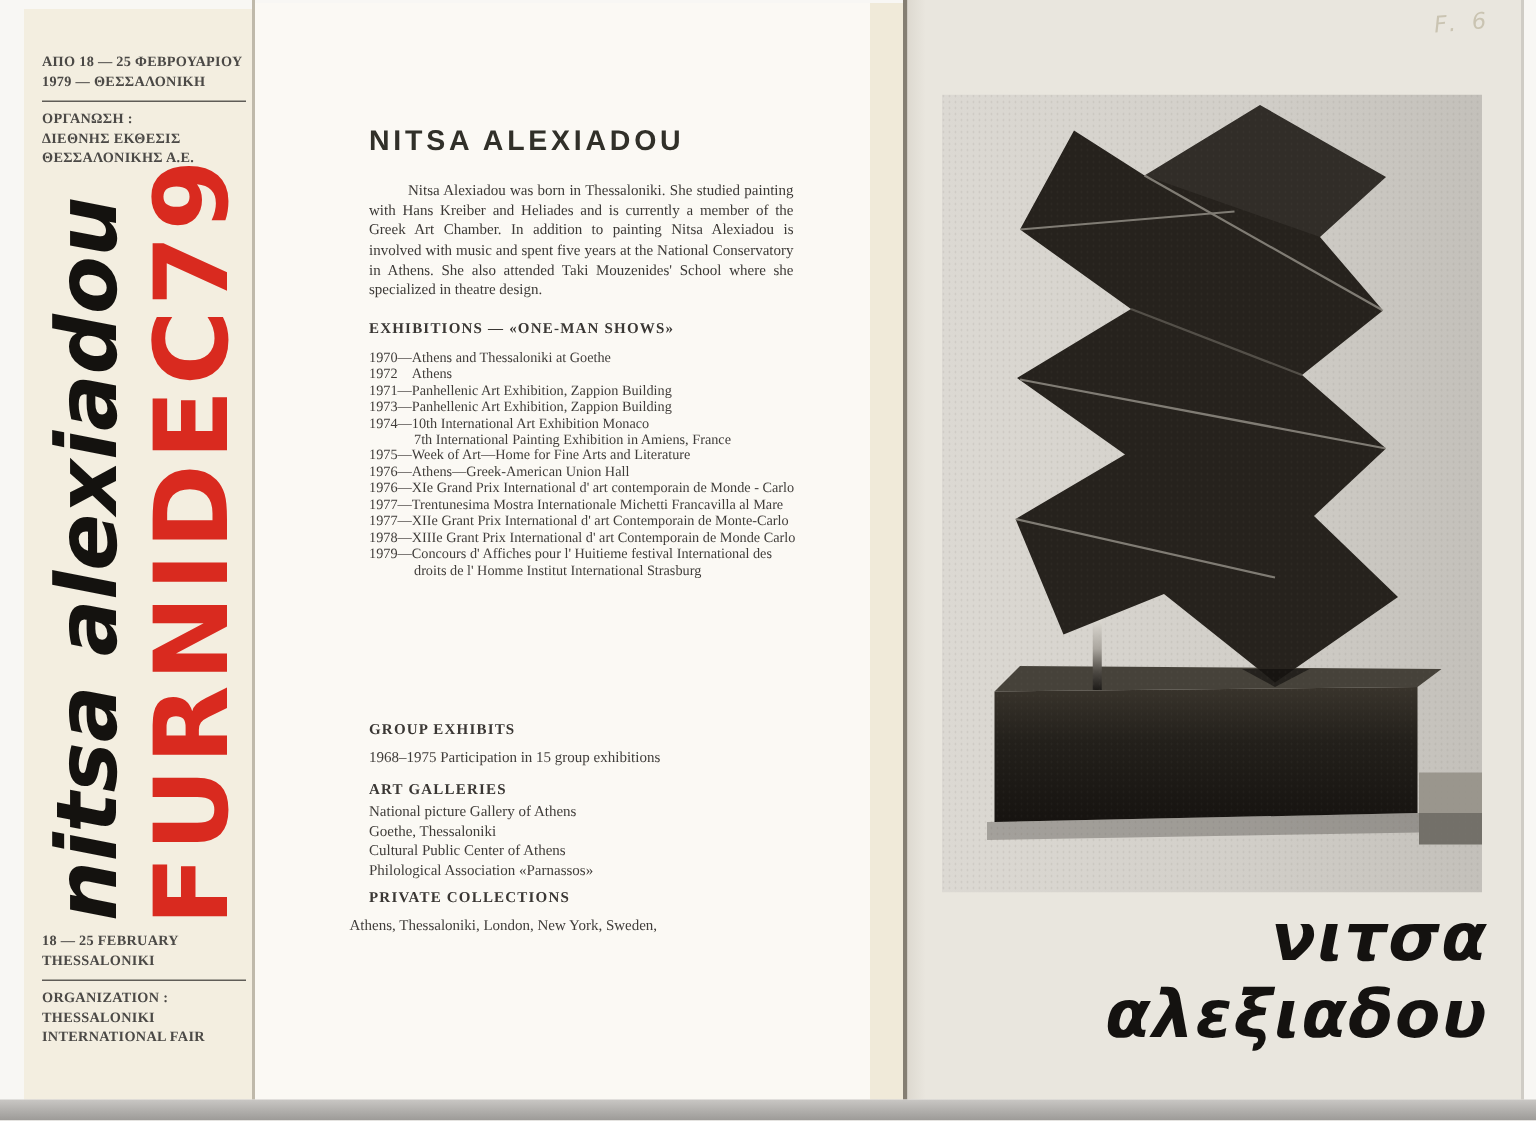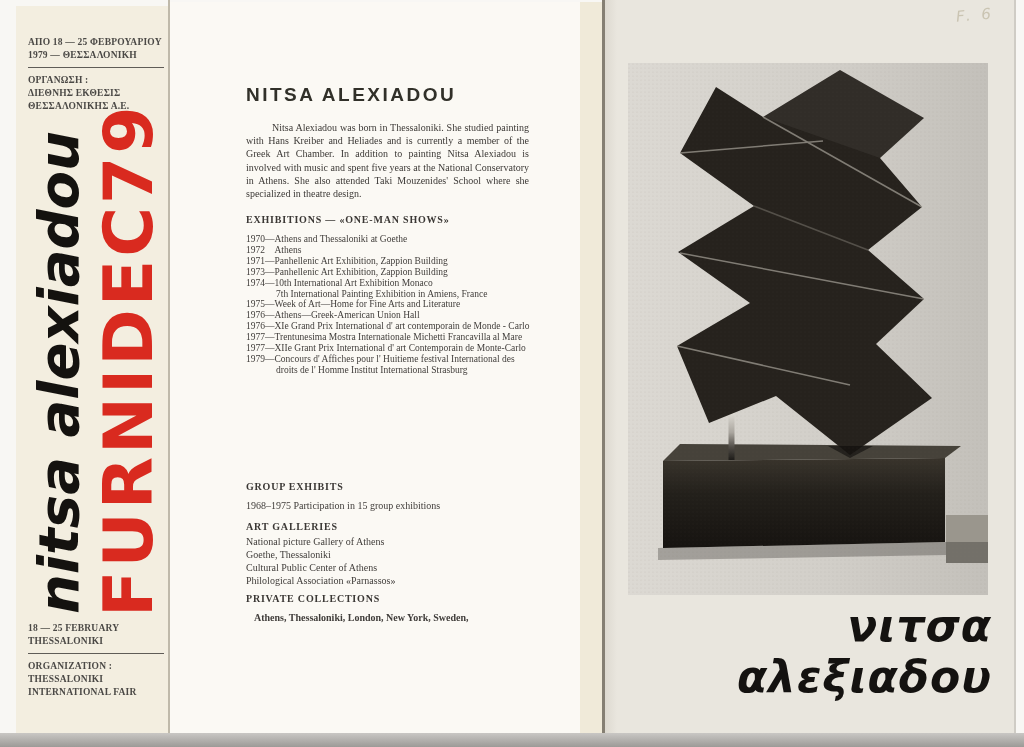--- a/index.html
+++ b/index.html
@@ -46,21 +46,21 @@
     font-size:9.5px; line-height:10.9px; color:#403d3a; }
   .exh-item { padding-left:30px; text-indent:-30px; }
   .exh-item.cont { text-indent:0; }
   .exh-item.strong { font-weight:bold; letter-spacing:.2px; }
   .group-head { top:481px; }
   .group-line { position:absolute; left:246px; top:500px; width:288px; font-size:10px; color:#403d3a; }
   .gal-head { top:521px; }
   .gal-lines { position:absolute; left:246px; top:535px; width:288px;
     font-size:10px; line-height:13px; color:#403d3a; }
   .priv-head { top:593px; }
-  .priv-line { position:absolute; left:254px; top:612px; width:288px; font-size:10px; color:#403d3a;font-weight:bold; }
+  .priv-line { position:absolute; left:233px; top:612px; width:288px; font-size:10px; color:#403d3a; }
   
   .photo { position:absolute; left:628px; top:63px; width:360px; height:532px; }
   .caption { position:absolute; left:618px; top:600px; width:374px; text-align:right;
     font-family:"DejaVu Sans",sans-serif; font-style:italic; font-weight:bold;
     font-size:44px; letter-spacing:1px; color:#141210; }
   .pencil { position:absolute; left:956px; top:6px; font-family:"DejaVu Sans",sans-serif;
     font-style:italic; font-size:15px; letter-spacing:3px; color:#cac4b2; transform:rotate(-5deg); }
 </style>
 </head>
 <body>
@@ -118,20 +118,21 @@
       <div class="exh-item"><span class="exh-year">1975</span><span>—</span><span>Week of Art—Home for Fine Arts and Literature</span></div>
 
       <div class="exh-item"><span class="exh-year">1976</span><span>—</span><span>Athens—Greek-American Union Hall</span></div>
 
       <div class="exh-item"><span class="exh-year">1976</span><span>—</span><span>XIe Grand Prix International d' art contemporain de Monde - Carlo</span></div>
 
       <div class="exh-item"><span class="exh-year">1977</span><span>—</span><span>Trentunesima Mostra Internationale Michetti Francavilla al Mare</span></div>
 
       <div class="exh-item"><span class="exh-year">1977</span><span>—</span><span>XIIe Grant Prix International d' art Contemporain de Monte-Carlo</span></div>
 
+      <div class="exh-item"><span class="exh-year">1978</span><span>—</span><span>XIIIe Grant Prix International d' art Contemporain de Monde Carlo</span></div>
 
       <div class="exh-item"><span class="exh-year">1979</span><span>—</span><span>Concours d' Affiches pour l' Huitieme festival International des droits de l' Homme Institut International Strasburg</span></div>
 
     </div>
 
   <div class="sec-head group-head">GROUP EXHIBITS</div>
   <div class="group-line">1968–1975 Participation in 15 group exhibitions</div>
 
   <div class="sec-head gal-head">ART GALLERIES</div>
   <div class="gal-lines">

